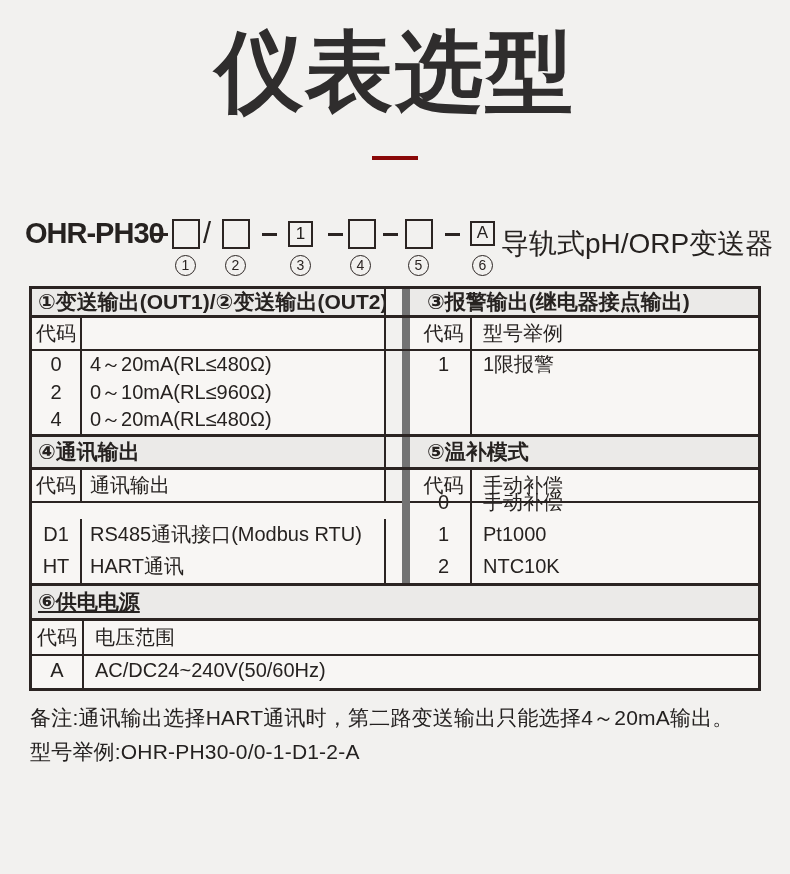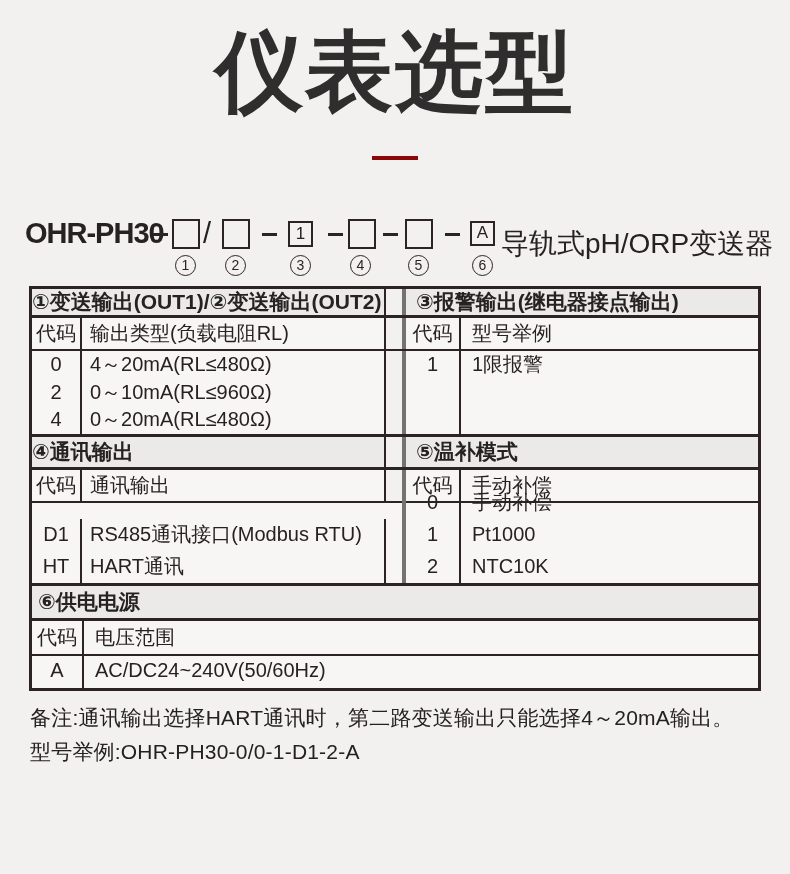--- a/index.html
+++ b/index.html
@@ -61,30 +61,30 @@
     margin: 4px 0 0 29px;
     border: 3px solid #2b2422;
     background: #f8f6f4;
   }
   .band { display: flex; width: 100%; }
   .hthick { border-bottom: 3px solid #2b2422; }
   .hthin  { border-bottom: 2px solid #2b2422; }
 
   .blkL { width: 354px; border-right: 2px solid #2b2422; display: flex; }
   .gapc { width: 16px; background: #f2f1ef; }
-  .blkR { flex: 1; border-left: 4px solid #737373; display: flex; }
+  .blkR { flex: 1; border-left: 8px solid #737373; display: flex; padding-left: 7px; }
 
   .hdr-band { background: #ebeae8; }
   .hdr-text {
     display: flex; align-items: center;
     font-size: 21px; font-weight: bold; white-space: nowrap;
   }
-  .blkL .hdr-text { }
+  .blkL .hdr-text { padding-left: 6px; }
   .blkR .hdr-text { padding-left: 10px; }
-  .full .hdr-text { padding-left: 6px; }
+  .full .hdr-text { padding-left: 6px; text-decoration: underline; }
 
   .codecol {
     display: flex; flex-direction: column;
     border-right: 2px solid #2b2422;
     text-align: center;
   }
   .blkL .codecol { width: 50px; }
   .blkR .codecol { width: 55px; }
   .full .codecol { width: 52px; }
   .labcol { display: flex; flex-direction: column; flex: 1; min-width: 0; }
@@ -168,23 +168,20 @@
       <div class="blkR">
           <div class="hdr-text">③报警输出(继电器接点输出)</div>
         </div>
     </div>
 
     <div class="band hthin sub b-sub13">
       <div class="blkL">
         <div class="codecol">
             <div class="ln">代码</div>
           </div>
-        <div class="labcol">
-            <div class="ln">输出类型(负载电阻RL)</div>
-          </div>
       </div>
       <div class="gapc"></div>
       <div class="blkR">
         <div class="codecol">
             <div class="ln">代码</div>
           </div>
         <div class="labcol">
             <div class="ln">型号举例</div>
           </div>
       </div>

